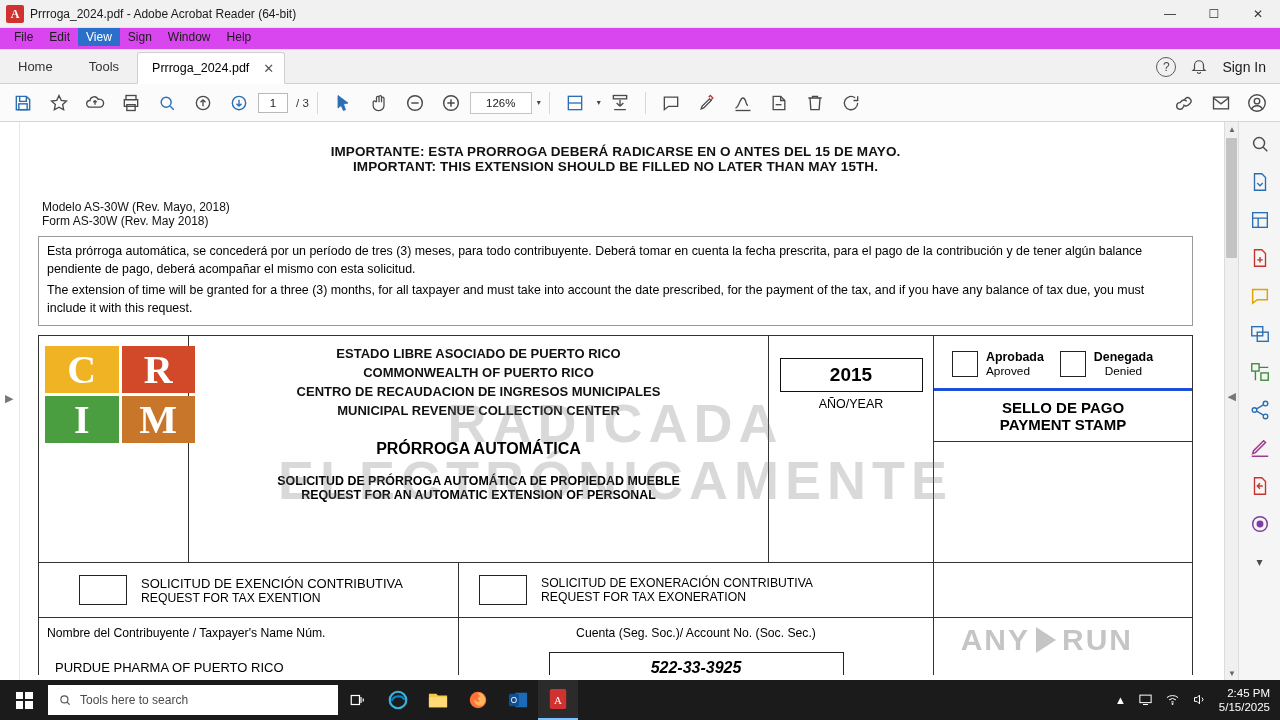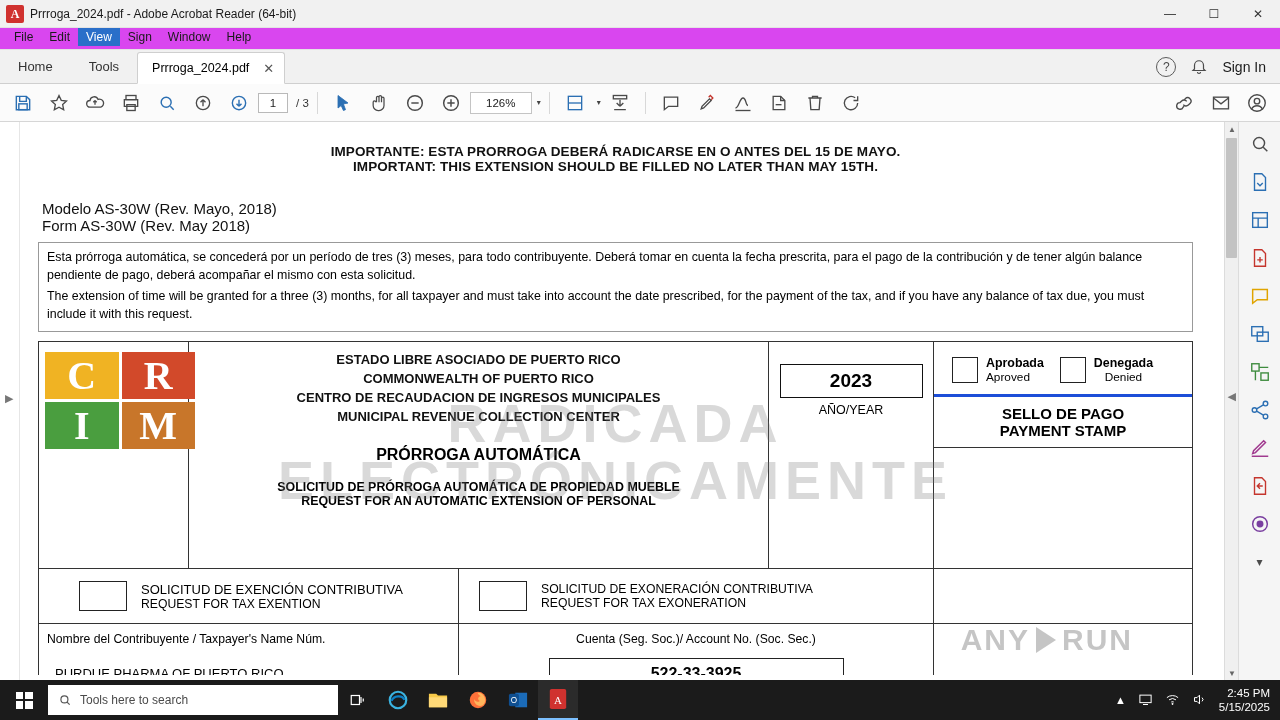--- a/index.html
+++ b/index.html
@@ -88,21 +88,21 @@
 
   .page-holder {
     flex:1; position:relative; overflow:hidden; background:#fff;
   }
   .doc {
     position:absolute; left:18px; top:8px; width:1155px; height:545px;
     background:#fff; color:#000; overflow:hidden;
   }
 
   .hdr-line { text-align:center; font-size:13.5px; font-weight:bold; color:#111; letter-spacing:.1px; }
-  .modelo { font-size:15px; color:#111; }
+  .modelo { font-size:12px; color:#111; }
 
   .notice-box {
     border:1px solid #999; margin-top:8px; padding:6px 8px 8px 8px; font-size:12.4px; line-height:1.42;
   }
   .row { display:flex; }
   .cell { border-right:1px solid #333; }
 
   .crim { width:150px; height:92px; display:grid; grid-template-columns:1fr 1fr; grid-template-rows:1fr 1fr; gap:3px; }
   .crim div { display:flex; align-items:center; justify-content:center; font-family:"Liberation Serif", serif; font-weight:bold; font-size:40px; color:#fff; }
   .sq-y { background:#f0b323; } .sq-r { background:#d2492a; }
@@ -391,21 +391,21 @@
               <div class="center-head">ESTADO LIBRE ASOCIADO DE PUERTO RICO</div>
               <div class="center-head">COMMONWEALTH OF PUERTO RICO</div>
               <div class="center-head">CENTRO DE RECAUDACION DE INGRESOS MUNICIPALES</div>
               <div class="center-head">MUNICIPAL REVENUE COLLECTION CENTER</div>
               <div style="text-align:center; font-size:16px; font-weight:bold; margin-top:19px;">PRÓRROGA AUTOMÁTICA</div>
               <div style="text-align:center; font-weight:bold; font-size:12.4px; margin-top:16px;">SOLICITUD DE PRÓRROGA AUTOMÁTICA DE PROPIEDAD MUEBLE</div>
               <div style="text-align:center; font-weight:bold; font-size:12.4px;">REQUEST FOR AN AUTOMATIC EXTENSION OF PERSONAL</div>
             </div>
 
             <div class="cell" style="width:165px; padding-top:22px;">
-              <div class="yearbox">2023</div>
+              <div class="yearbox">2015</div>
               <div style="text-align:center; font-size:12.5px; margin-top:5px;">AÑO/YEAR</div>
             </div>
 
             <div style="flex:1;">
               <div style="display:flex; align-items:center; padding:14px 8px 10px 18px; border-bottom:3px solid #1d4ed8; gap:8px;">
                 <div class="chk"></div>
                 <div>
                   <div style="font-weight:bold; font-size:12.4px;">Aprobada</div>
                   <div style="font-size:11.8px;">Aproved</div>
                 </div>
@@ -441,21 +441,21 @@
             <div style="flex:1"></div>
           </div>
 
           <div class="row" style="border-bottom:1px solid #333;">
             <div class="cell" style="width:420px; padding:8px 8px 12px 8px;">
               <div style="font-size:12.2px;">Nombre del Contribuyente / Taxpayer's Name Núm.</div>
               <div style="font-size:13px; margin-top:20px; padding-left:8px;">PURDUE PHARMA OF PUERTO RICO</div>
             </div>
             <div class="cell" style="width:475px; padding:8px;">
               <div style="text-align:center; font-size:12.2px;">Cuenta (Seg. Soc.)/ Account No. (Soc. Sec.)</div>
-              <div style="margin:12px auto 12px auto; width:295px; height:31px; border:1.4px solid #222; display:flex; align-items:center; justify-content:center; font-size:16px; font-weight:bold;">522-33-3925</div>
+              <div style="margin:12px auto 12px auto; width:295px; height:31px; border:1.4px solid #222; display:flex; align-items:center; justify-content:center; font-size:16px; font-weight:bold;font-style:italic;">522-33-3925</div>
             </div>
             <div style="flex:1"></div>
           </div>
 
         </div>
 
         <div class="watermark">
           <div>RADICADA</div>
           <div>ELECTRÓNICAMENTE</div>
         </div>

